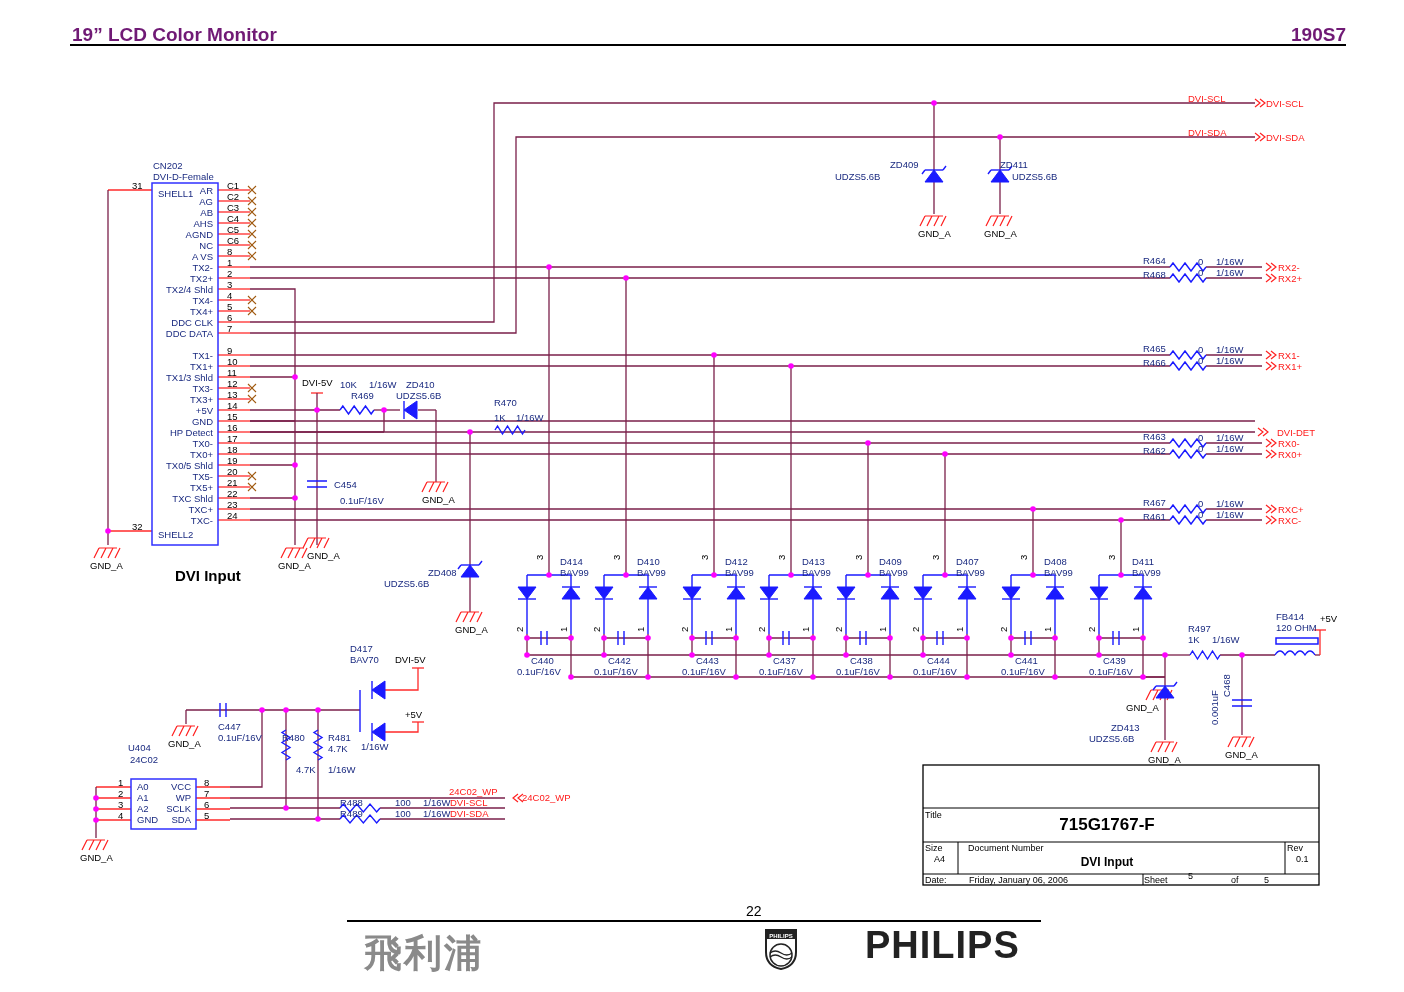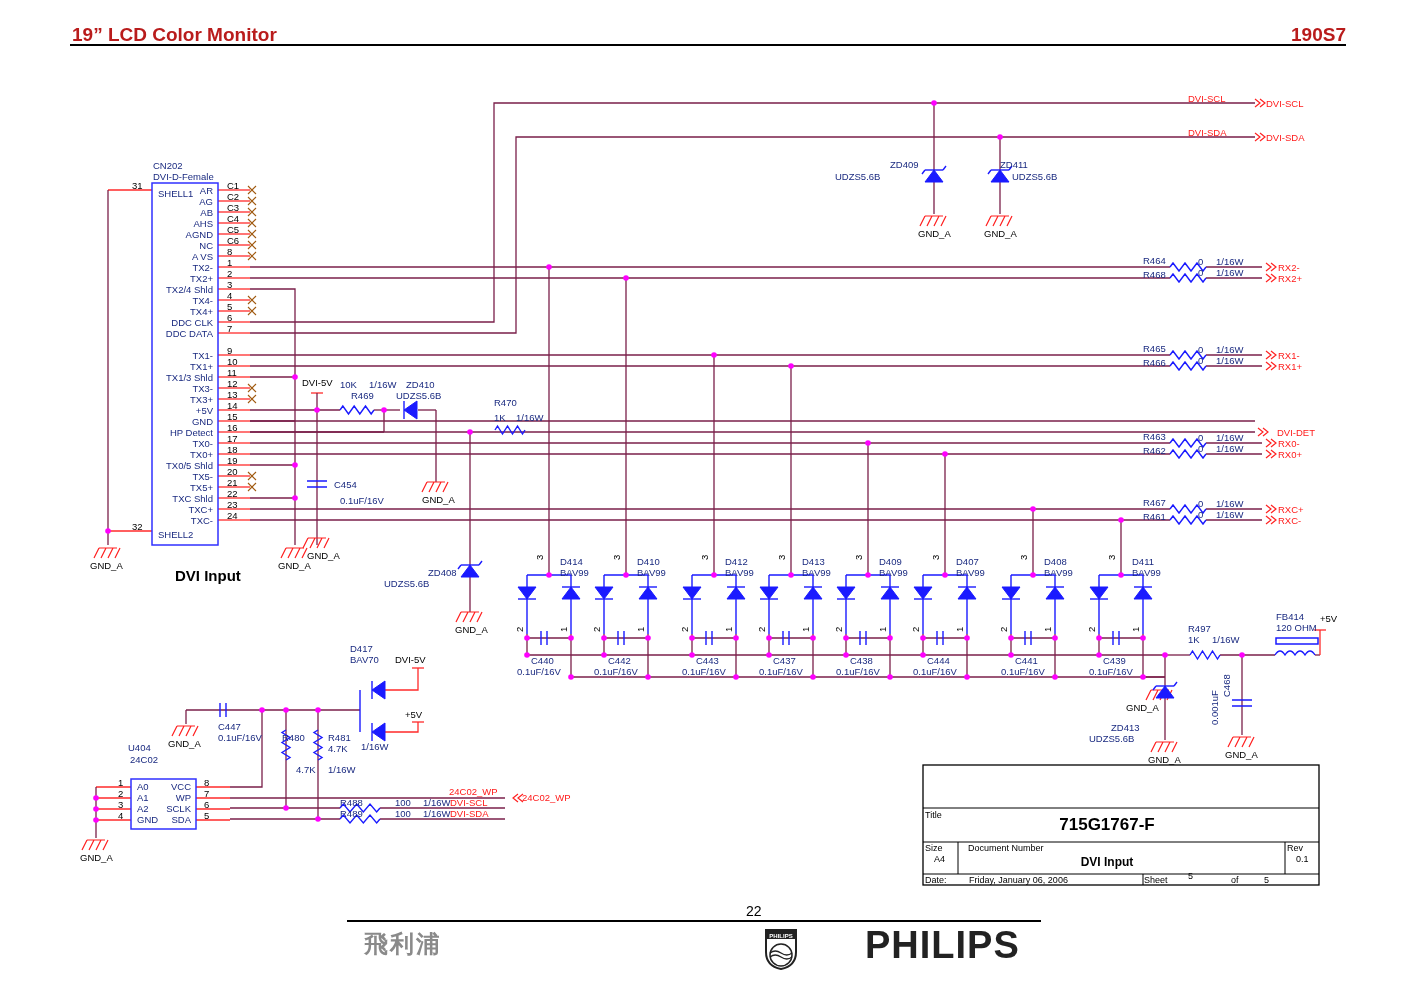--- a/index.html
+++ b/index.html
@@ -1,34 +1,34 @@
 <!DOCTYPE html>
 <html><head>
 <meta charset="utf-8">
 <style>
   html,body{margin:0;padding:0;background:#fff;}
   body{width:1404px;height:992px;position:relative;overflow:hidden;font-family:"Liberation Sans",sans-serif;}
-  .hdr{position:absolute;top:24px;font-weight:bold;font-size:19px;color:#b91c1c;}
+  .hdr{position:absolute;top:24px;font-weight:bold;font-size:19px;color:#701a75;}
   #hdr-left{left:72px;}
   #hdr-right{right:58px;margin-left:48px;}
   #hdr-rule{position:absolute;left:70px;top:44px;width:1276px;height:2px;background:#000;}
   svg text{font-family:"Liberation Sans",sans-serif;}
   .w{stroke:#7a1f4a;stroke-width:1.3;fill:none;}
   .r{stroke:#ff2a2a;stroke-width:1.3;fill:none;}
   .b{stroke:#1a1aff;stroke-width:1.4;fill:none;}
   .bf{fill:#1a1aff;stroke:#1a1aff;}
   .lbl{fill:#1a2a80;font-size:9.5px;}
   .pin{fill:#000;font-size:9.5px;}
   .net{fill:#ff1a1a;font-size:9.5px;}
   .gnd{fill:#000;font-size:9.5px;}
   .dot{fill:#ff00ff;}
   .nc{stroke:#a05a10;stroke-width:1.1;}
   #footer-rule{position:absolute;left:347px;top:920px;width:694px;height:2px;background:#000;}
   #page-num{position:absolute;left:746px;top:903px;font-size:14px;color:#000;}
-  #cn-brand{position:absolute;left:364px;top:928px;font-size:24px;font-weight:bold;color:#8a8a8a;letter-spacing:2px;}
+  #cn-brand{position:absolute;left:364px;top:928px;font-size:38px;font-weight:bold;color:#8a8a8a;letter-spacing:2px;}
   #philips-word{position:absolute;left:865px;top:924px;font-size:38px;font-weight:bold;color:#222;letter-spacing:1px;}
   #shield{position:absolute;left:764px;top:928px;}
 </style>
 </head>
 <body>
 
 <div class="hdr" id="hdr-left">19” LCD Color Monitor</div>
 <div class="hdr" id="hdr-right">190S7</div>
 <div id="hdr-rule"></div>
 

